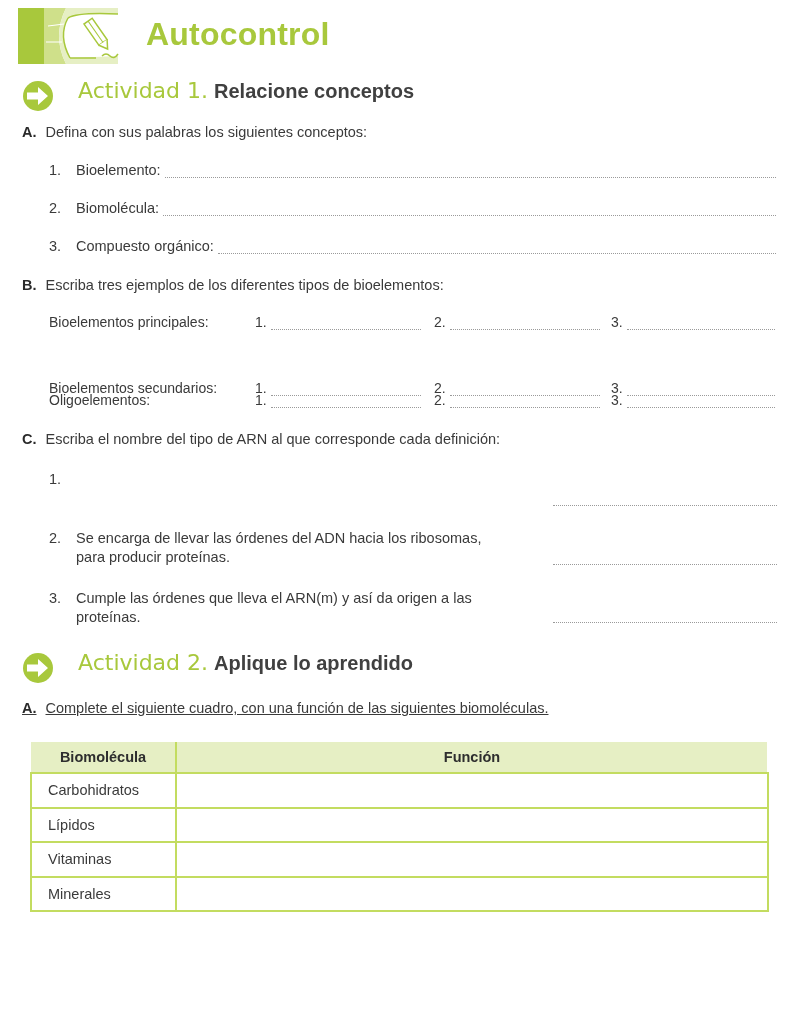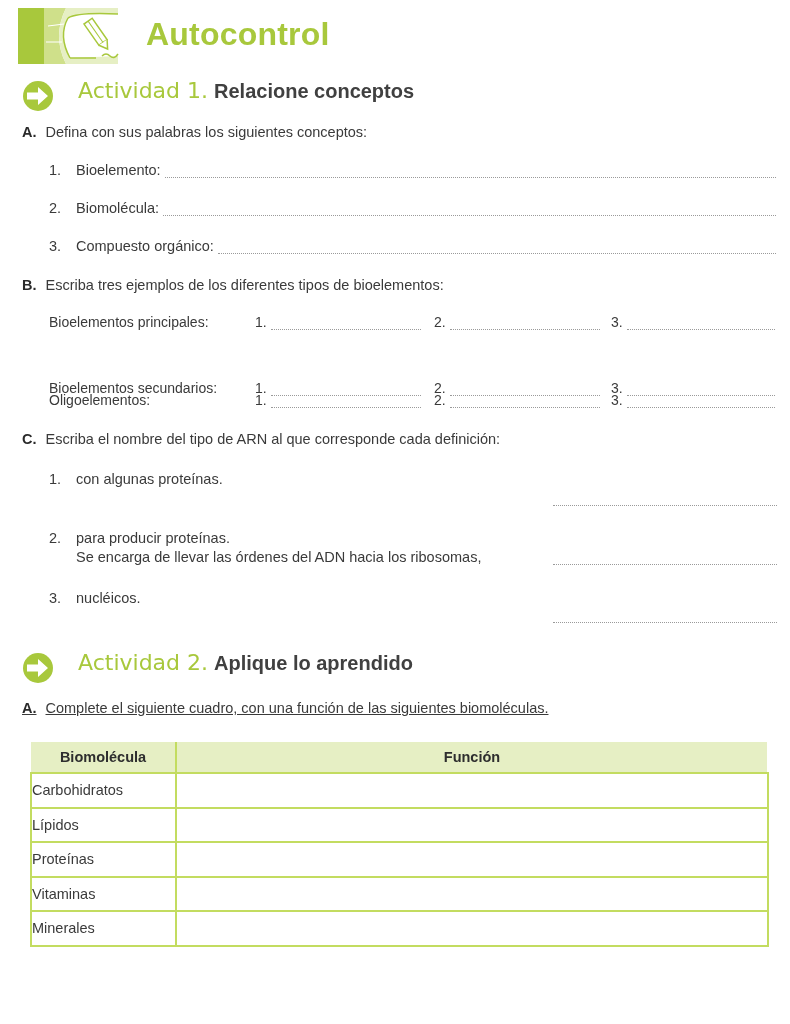--- a/index.html
+++ b/index.html
@@ -29,21 +29,21 @@
   .bio-row .blank .bline { border-bottom: 1px dotted #9a9a9a; height: 15px; }
 
   .arn-item { position: absolute; left: 49px; font-family: "Liberation Sans", sans-serif; font-size: 14.5px; line-height: 19px; width: 480px; }
   .arn-item .num { position: absolute; left: 0; top: 0; }
   .arn-item .text { position: absolute; left: 27px; top: 0; width: 460px; }
   .arn-line { position: absolute; left: 553px; width: 224px; border-bottom: 1px dotted #9a9a9a; }
 
   table.bio { position: absolute; left: 30px; top: 742px; width: 739px; border-collapse: collapse; font-family: "Liberation Sans", sans-serif; font-size: 14.5px; }
   table.bio th { background: #e6efc4; font-weight: bold; color: #2e2e2e; height: 31px; border-right: 2px solid #ffffff; border-bottom: 2px solid #c3dc60; }
   table.bio th.c1 { width: 145px; border-right: 2px solid #c3dc60; }
-  table.bio td { height: 34.5px; border: 2px solid #c3dc60; padding-left: 0; color: #3a3a3a; }
+  table.bio td { height: 34.5px; border: 2px solid #c3dc60; padding-left: 16px; color: #3a3a3a; }
 </style>
 </head>
 <body>
 
 <div class="header">
   <div class="header-icon">
     <svg width="114" height="56" viewBox="0 0 114 56">
       <rect x="0" y="0" width="26" height="56" fill="#a8c83c"></rect>
       <rect x="26" y="0" width="88" height="56" fill="#ffffff"></rect>
       <path d="M26 0 L48 0 Q34 28 48 56 L26 56 Z" fill="#cfe08a"></path>
@@ -144,38 +144,38 @@
     </span>
 </div>
 
 <div class="para" style="left:22px; top:431px;">
   <span class="letter">C.</span><span>Escriba el nombre del tipo de ARN al que corresponde cada definición:</span>
 </div>
 
 <div class="arn-item" style="top:470px;">
   <span class="num">1.</span>
   <div class="text">
-      <div>con algunas proteínas.</div>
     </div>
 </div>
 <div class="arn-line" style="top:505px;"></div>
 
 <div class="arn-item" style="top:529px;">
   <span class="num">2.</span>
   <div class="text">
+      <div>Se encarga de llevar las órdenes del ADN hacia los ribosomas,</div>
       <div>para producir proteínas.</div>
-      <div>Se encarga de llevar las órdenes del ADN hacia los ribosomas,</div>
     </div>
 </div>
 <div class="arn-line" style="top:564px;"></div>
 
 <div class="arn-item" style="top:589px;">
   <span class="num">3.</span>
   <div class="text">
-      <div>nucléicos.</div>
+      <div>Cumple las órdenes que lleva el ARN(m) y así da origen a las</div>
+      <div>proteínas.</div>
     </div>
 </div>
 <div class="arn-line" style="top:622px;"></div>
 
 <div class="activity" style="top:652px;justify-content:flex-end;">
   <svg class="activity-arrow" viewBox="0 0 32 32" width="30" height="30">
     <circle cx="16" cy="16" r="15" fill="#a8c83c"></circle>
     <path d="M5 12.5 H16 V7 L26 16 L16 25 V19.5 H5 Z" fill="#ffffff"></path>
   </svg>
   <div class="activity-name">
@@ -197,24 +197,20 @@
   <tbody>
     <tr>
         <td>Carbohidratos</td>
         <td></td>
       </tr>
     <tr>
         <td>Lípidos</td>
         <td></td>
       </tr>
     <tr>
-        <td>Proteínas</td>
-        <td></td>
-      </tr>
-    <tr>
         <td>Vitaminas</td>
         <td></td>
       </tr>
     <tr>
         <td>Minerales</td>
         <td></td>
       </tr>
   </tbody>
 </table>
 

